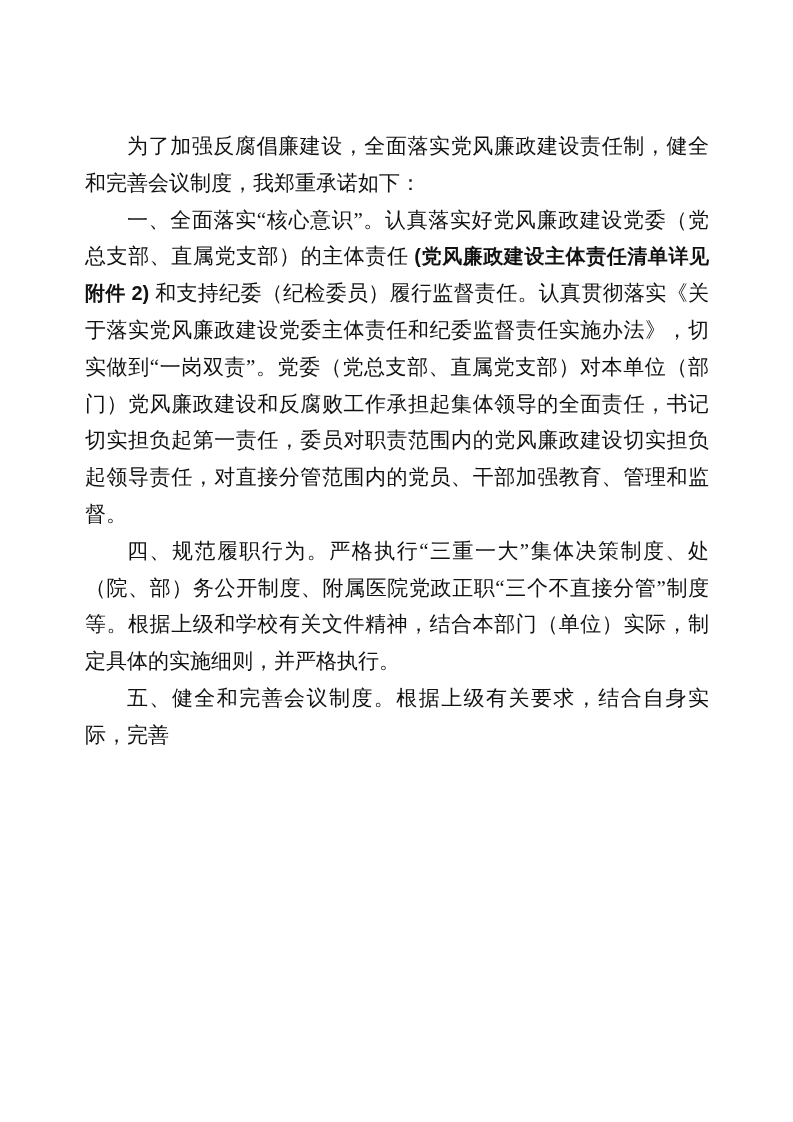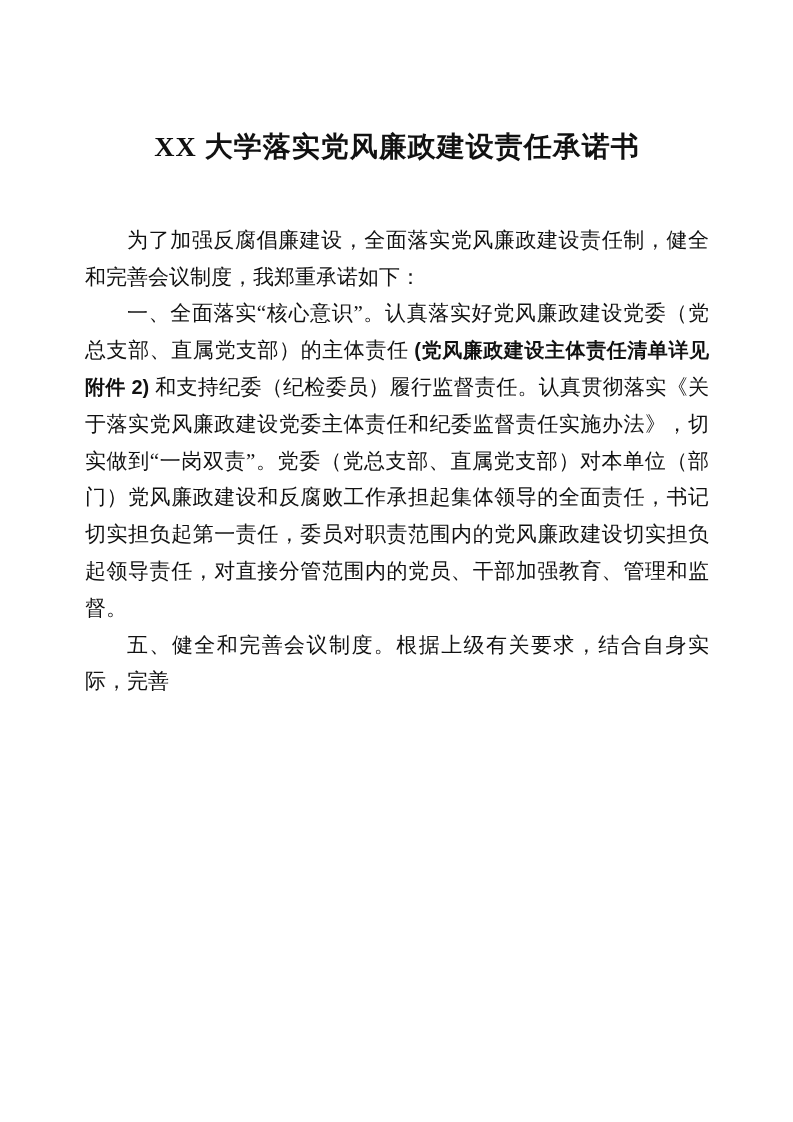--- a/index.html
+++ b/index.html
@@ -43,19 +43,19 @@
   .seg-bold {
     font-weight: bold;
     font-family: "Liberation Sans", "DejaVu Sans", sans-serif;
     font-size: 20px;
   }
 </style>
 </head>
 <body>
 
 <div class="page">
-  <h1 class="doc-title">XX 大学落实党风廉政建设责任承诺书</h1>
   <div class="doc-body">
       <p><span class="seg">为了加强反腐倡廉建设，全面落实党风廉政建设责任制，健全和完善会议制度，我郑重承诺如下：</span></p>
       <p><span class="seg">一、全面落实“核心意识”。认真落实好党风廉政建设党委（党总支部、直属党支部）的主体责任 </span><span class="seg seg-bold">(党风廉政建设主体责任清单详见附件 2) </span><span class="seg">和支持纪委（纪检委员）履行监督责任。认真贯彻落实《关于落实党风廉政建设党委主体责任和纪委监督责任实施办法》，切实做到“一岗双责”。党委（党总支部、直属党支部）对本单位（部门）党风廉政建设和反腐败工作承担起集体领导的全面责任，书记切实担负起第一责任，委员对职责范围内的党风廉政建设切实担负起领导责任，对直接分管范围内的党员、干部加强教育、管理和监督。</span></p>
+      <p><span class="seg">四、规范履职行为。严格执行“三重一大”集体决策制度、处（院、部）务公开制度、附属医院党政正职“三个不直接分管”制度等。根据上级和学校有关文件精神，结合本部门（单位）实际，制定具体的实施细则，并严格执行。</span></p>
       <p><span class="seg">五、健全和完善会议制度。根据上级有关要求，结合自身实际，完善</span></p>
     </div>
 </div>
 
 </body></html>

